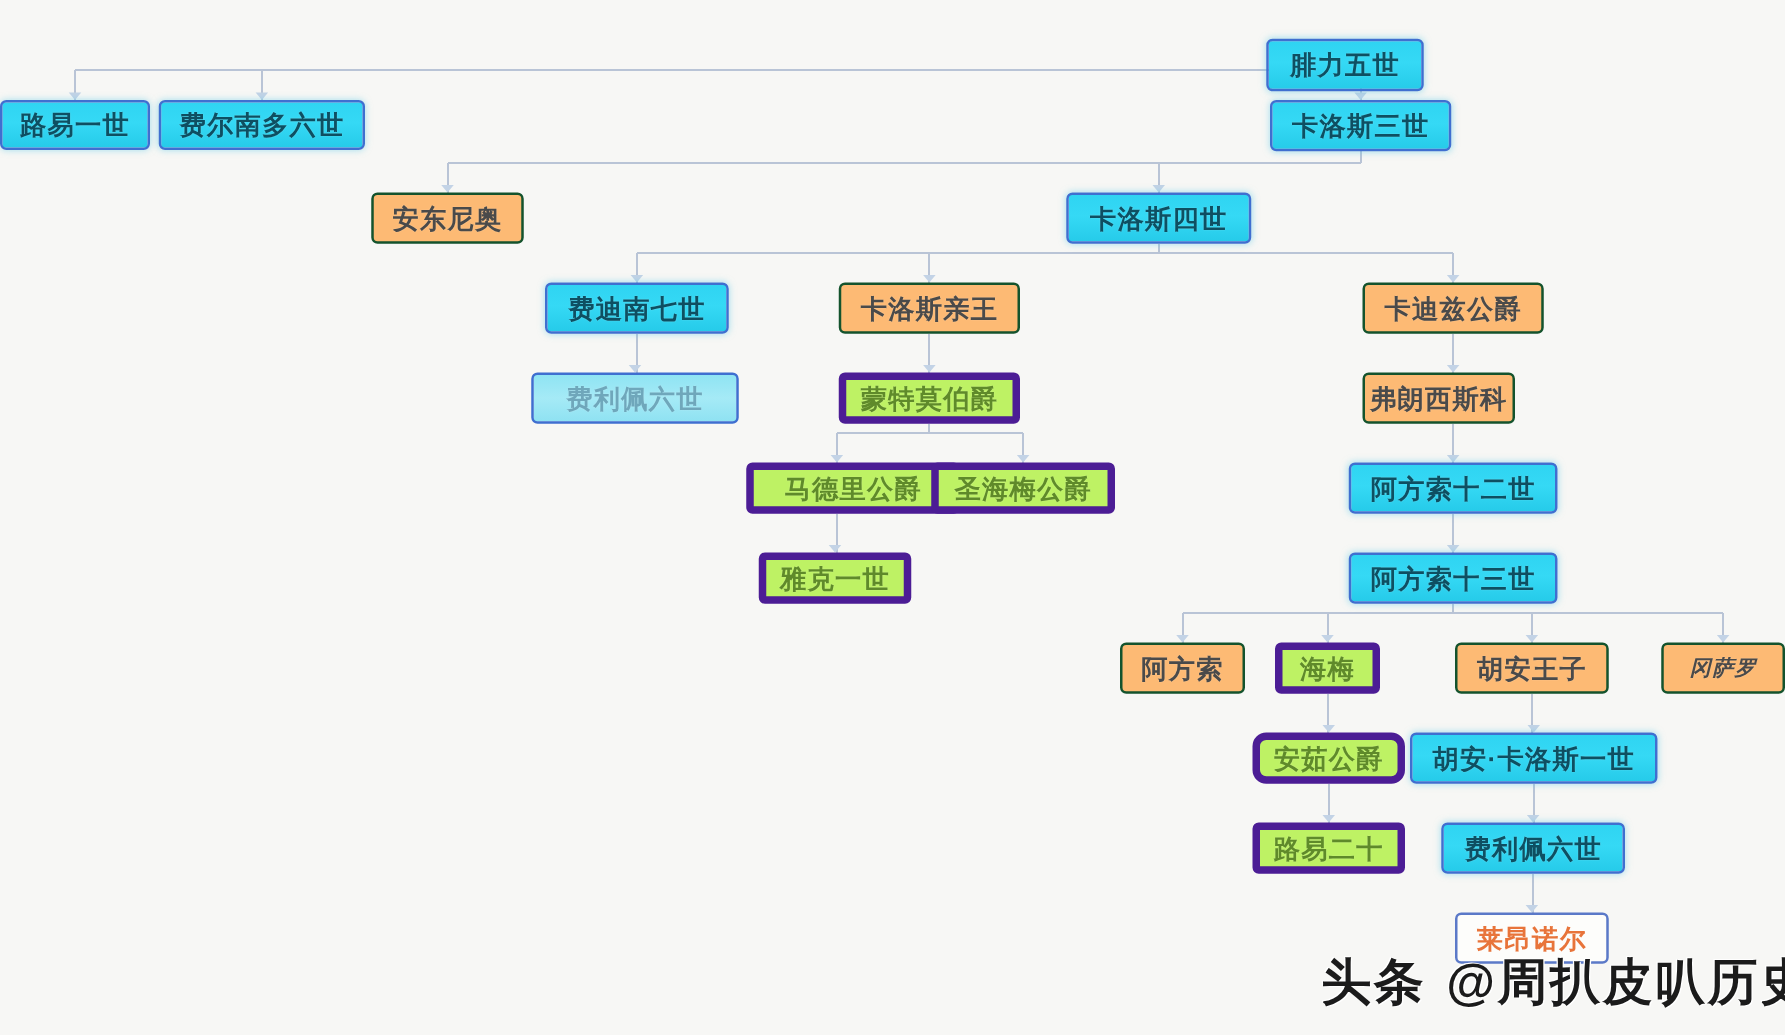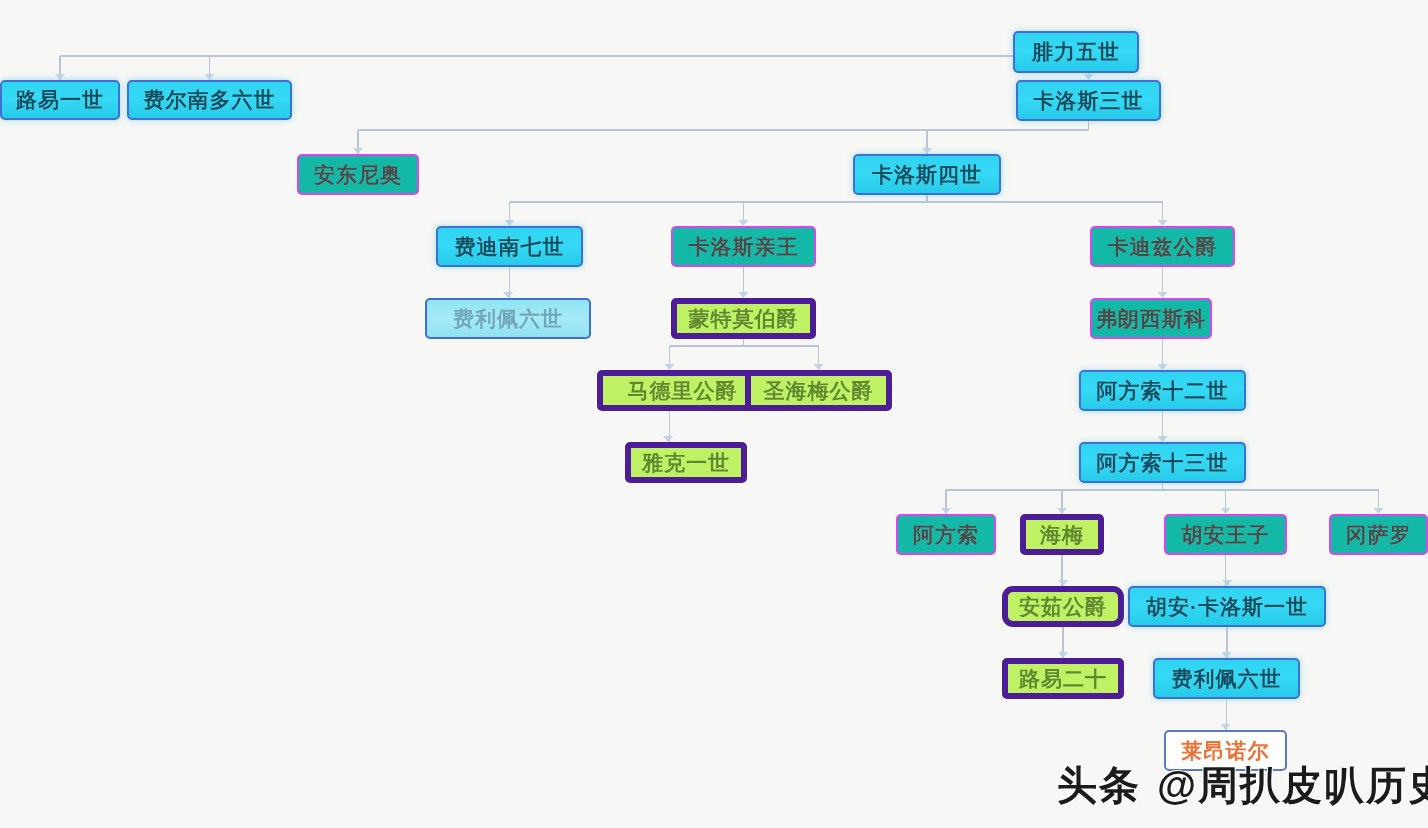--- a/index.html
+++ b/index.html
@@ -25,22 +25,22 @@
   }
   
   .n-cyan{
     background:linear-gradient(180deg,#2fd4f2 0%,#35d9f5 45%,#26cbe9 100%);
     border:2px solid #3f6fd0;
     color:#0e4f62;
     box-shadow:0 0 6px rgba(90,200,230,.55);
   }
   
   .n-white{
-    background:#14b8a6;
-    border:2px solid #d946ef;
+    background:#fdba74;
+    border:2px solid #14532d;
     color:#4a4a4a;
   }
   
   .n-green{
     background:#bef264;
     border:6px solid #4c1d95;
     color:#5f8a2a;
   }
   
   .n-pale{
@@ -172,36 +172,36 @@
     </div>
     <div class="node n-green" style="left: 597px; top: 370px; width: 171px; height: 41px; font-size: 21px;">
       <span>马德里公爵</span>
     </div>
     <div class="node n-green" style="left: 745px; top: 370px; width: 147px; height: 41px; font-size: 21px;">
       <span>圣海梅公爵</span>
     </div>
     <div class="node n-cyan" style="left: 1079px; top: 370px; width: 167px; height: 41px; font-size: 21px;">
       <span>阿方索十二世</span>
     </div>
-    <div class="node n-green" style="left: 625px; top: 442px; width: 122px; height: 41px; font-size: 21px;">
+    <div class="node n-green" style="left: 607px; top: 442px; width: 122px; height: 41px; font-size: 21px;">
       <span>雅克一世</span>
     </div>
     <div class="node n-cyan" style="left: 1079px; top: 442px; width: 167px; height: 41px; font-size: 21px;">
       <span>阿方索十三世</span>
     </div>
     <div class="node n-white" style="left: 896px; top: 514px; width: 100px; height: 41px; font-size: 21px; justify-content: center;">
       <span>阿方索</span>
     </div>
     <div class="node n-green" style="left: 1020px; top: 514px; width: 84px; height: 41px; font-size: 21px;">
       <span>海梅</span>
     </div>
     <div class="node n-white" style="left: 1164px; top: 514px; width: 123px; height: 41px; font-size: 21px;">
       <span>胡安王子</span>
     </div>
-    <div class="node n-white" style="left: 1329px; top: 514px; width: 99px; height: 41px; font-size: 21px;">
+    <div class="node n-white" style="left: 1329px; top: 514px; width: 99px; height: 41px; font-size: 17px; font-style: italic;">
       <span>冈萨罗</span>
     </div>
     <div class="node n-green" style="left: 1002px; top: 586px; width: 122px; height: 41px; font-size: 21px; border-radius: 11px;">
       <span>安茹公爵</span>
     </div>
     <div class="node n-cyan" style="left: 1128px; top: 586px; width: 198px; height: 41px; font-size: 21px;">
       <span>胡安·卡洛斯一世</span>
     </div>
     <div class="node n-green" style="left: 1002px; top: 658px; width: 122px; height: 41px; font-size: 21px;">
       <span>路易二十</span>

